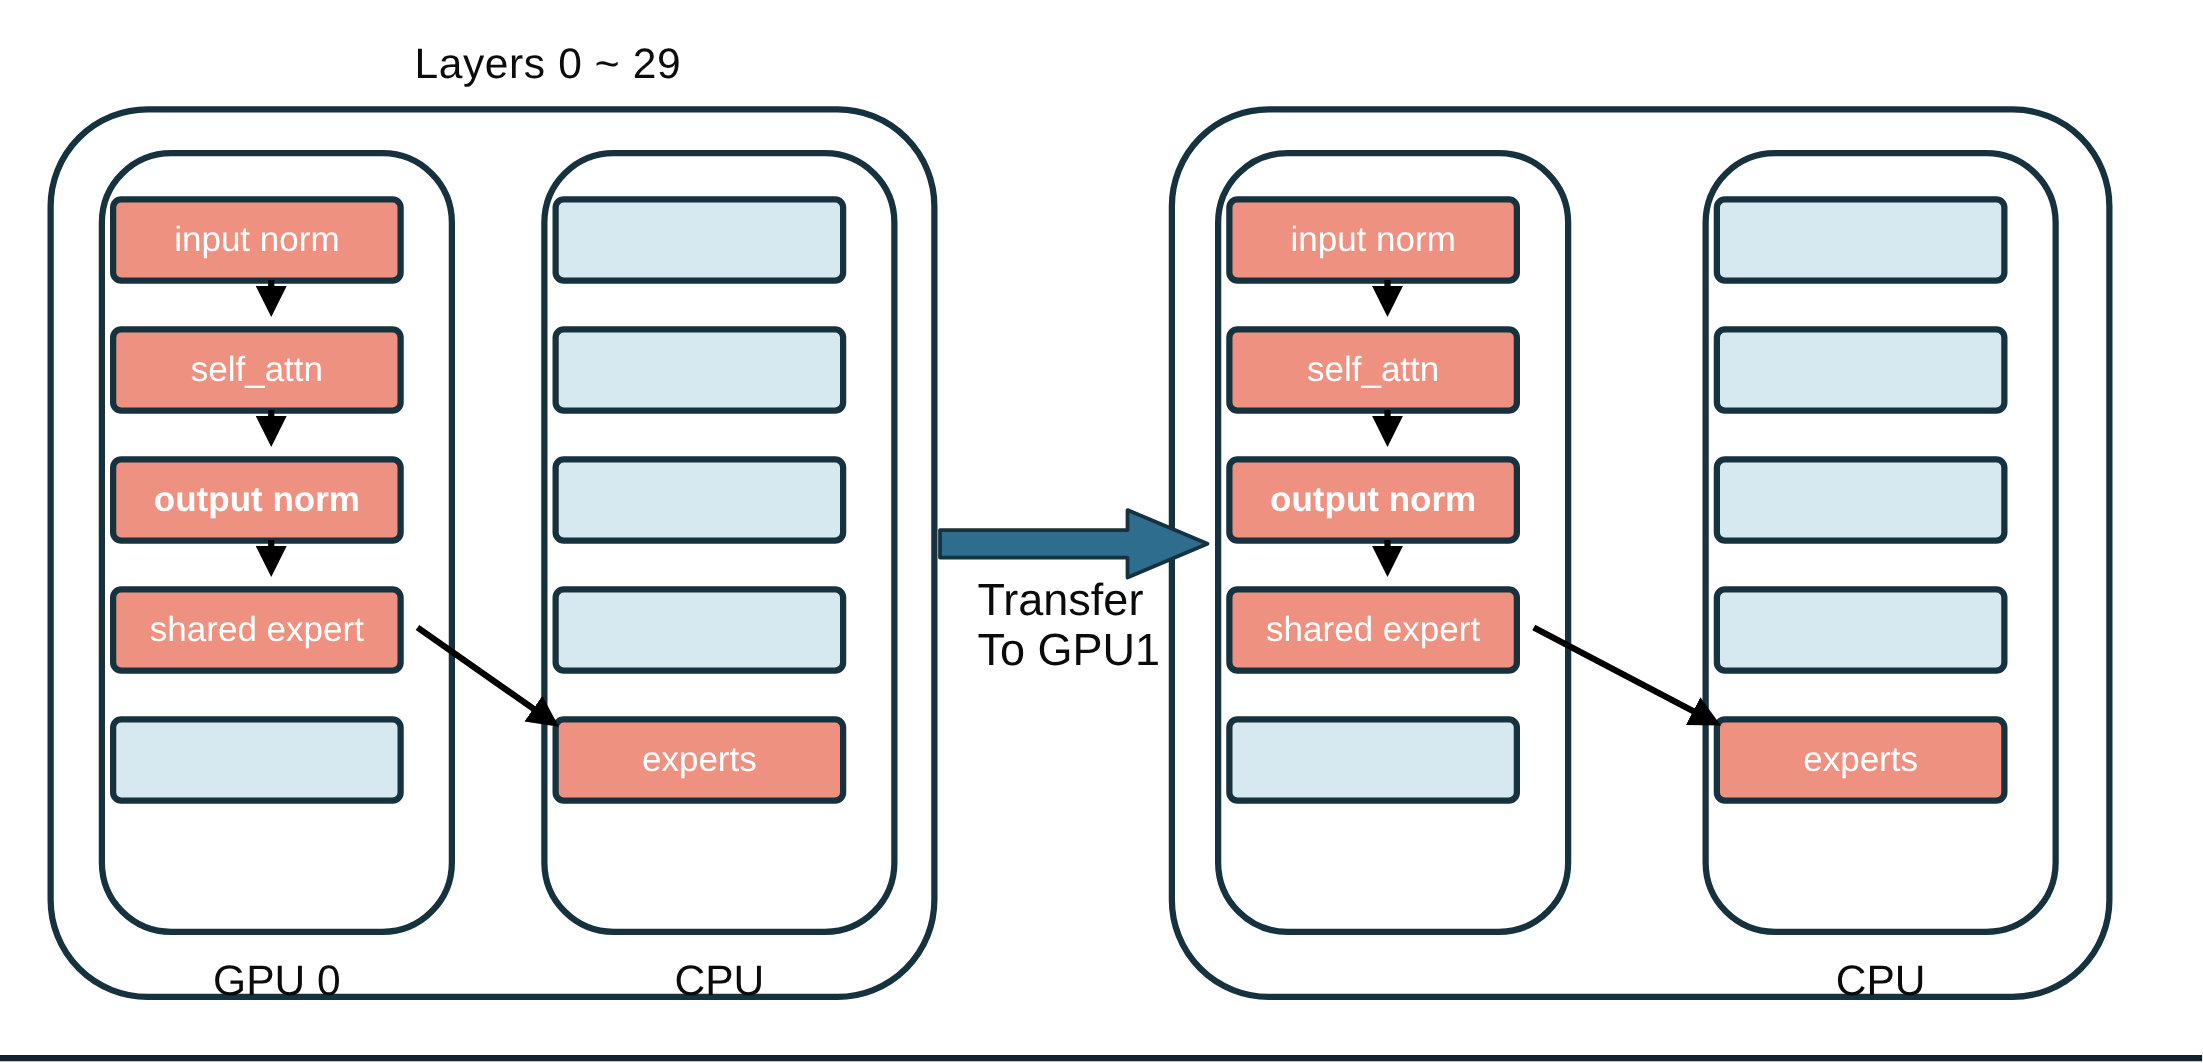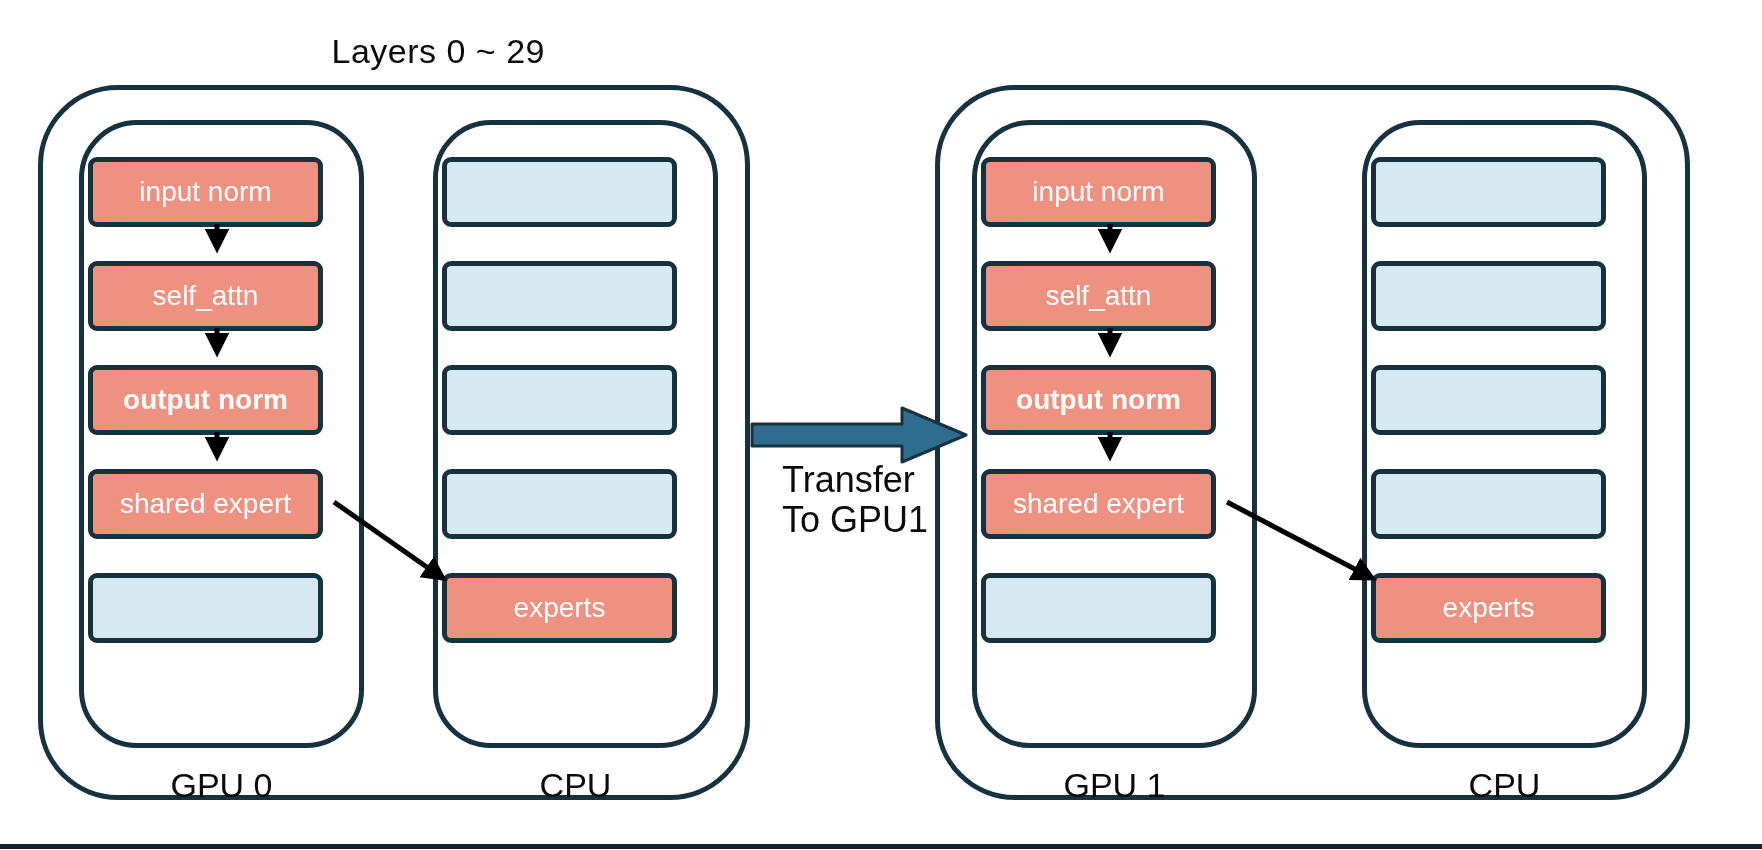--- a/index.html
+++ b/index.html
@@ -173,21 +173,20 @@
         <span></span>
       </div>
       <div class="box blue row-3">
         <span></span>
       </div>
       <div class="box salmon row-4">
         <span>experts</span>
       </div>
     </div>
 
-    <div class="col-label" style="left:32px;">GPU 1</div>
     <div class="col-label" style="left:422px;">CPU</div>
   </div>
 
   <svg class="overlay" viewBox="0 0 1762 850" xmlns="http://www.w3.org/2000/svg">
     <defs>
       <marker id="ah" viewBox="0 0 10 10" refX="7" refY="5" markerWidth="5" markerHeight="5" orient="auto-start-reverse">
         <path d="M 0 0 L 10 5 L 0 10 z" fill="var(--arrow, #000000)"></path>
       </marker>
     </defs>
 

